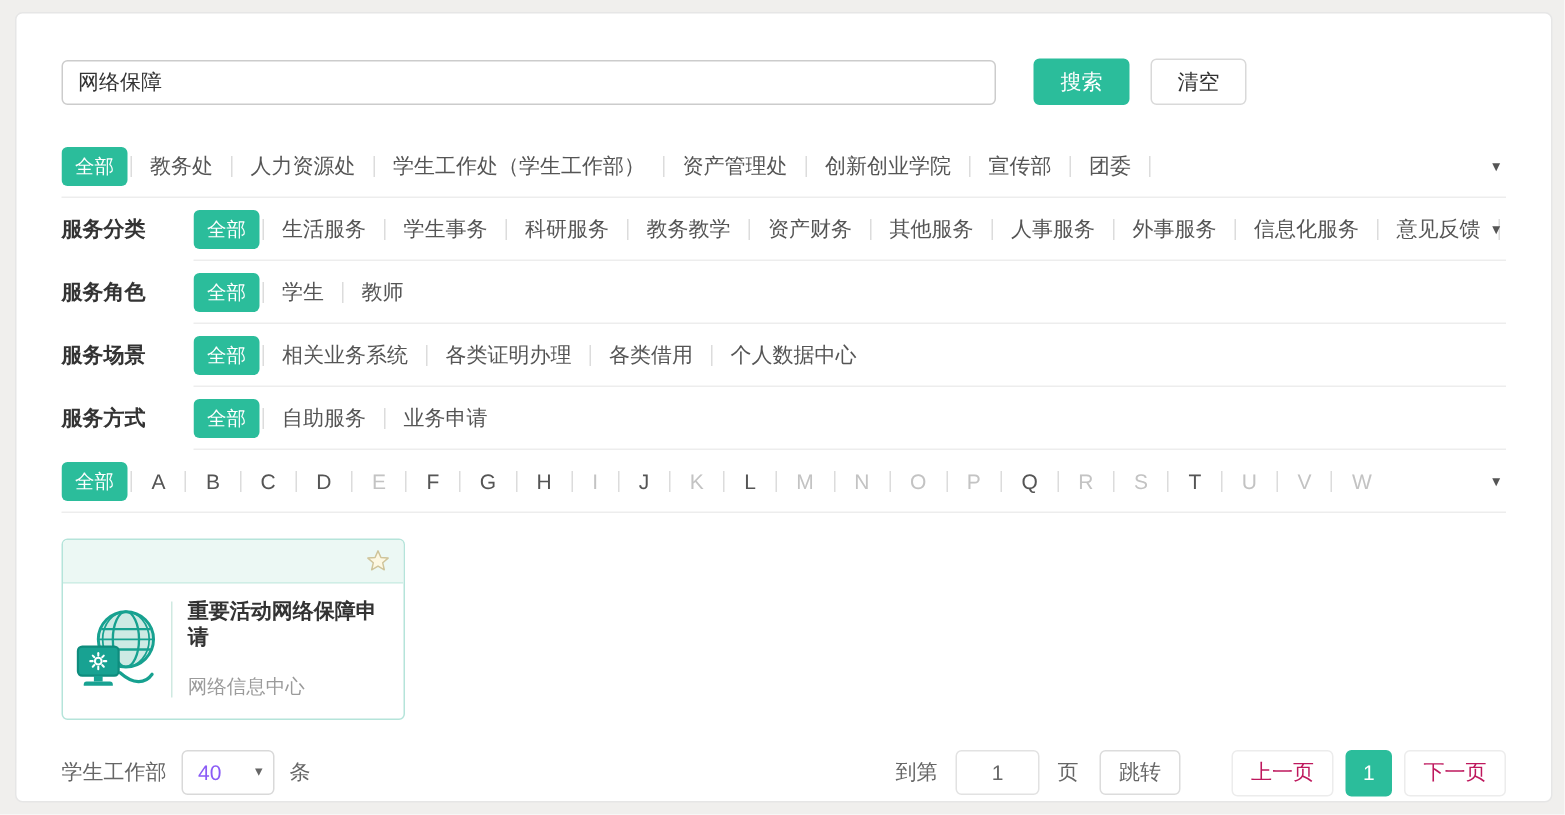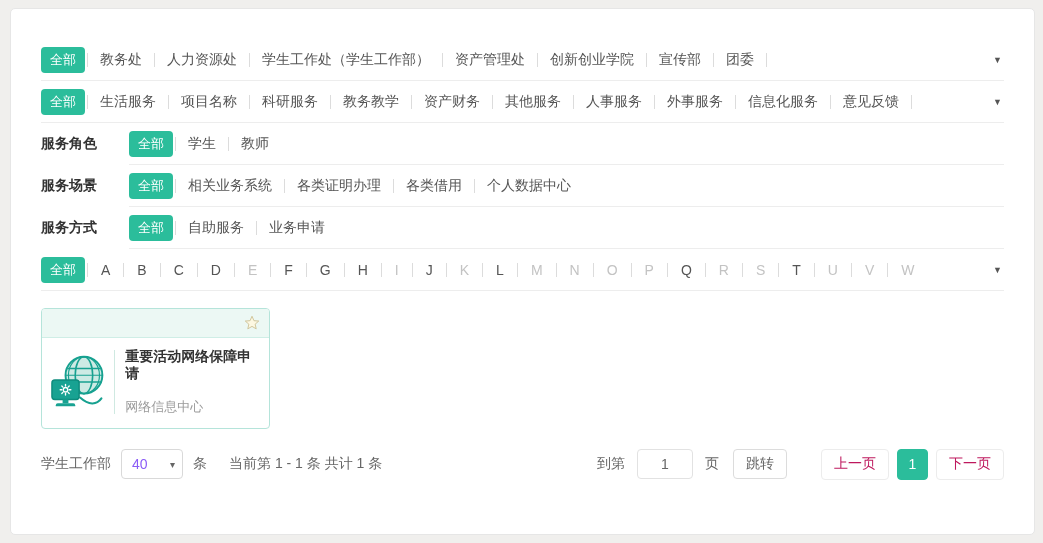--- a/index.html
+++ b/index.html
@@ -67,20 +67,25 @@
   .pg-cur { width:31px; height:31px; background:#2bbd9b; border:1px solid #2bbd9b;
             border-radius:4px; color:#fff; font-size:14px; margin-left:8px;
             display:flex; align-items:center; justify-content:center; }
   .pg-group { margin-left:26px; display:flex; align-items:center; }
 </style>
 </head>
 <body>
 
 <div class="panel">
 
+  <div class="search-row">
+    <input class="search-input" type="text" value="网络保障" style="">
+    <button class="btn btn-primary">搜索</button>
+    <button class="btn btn-plain">清空</button>
+  </div>
 
   <div>
       <div class="frow">
         <div class="fbody">
           <span class="fall">全部</span>
           <span class="fsep"></span>
           <span class="fitem">教务处</span>
           <span class="fsep"></span>
           <span class="fitem">人力资源处</span>
           <span class="fsep"></span>
@@ -91,26 +96,27 @@
           <span class="fitem">创新创业学院</span>
           <span class="fsep"></span>
           <span class="fitem">宣传部</span>
           <span class="fsep"></span>
           <span class="fitem">团委</span>
           <span class="fsep"></span>
           <span class="farrow">▼</span>
         </div>
       </div>
       <div class="frow">
+        <span class="flabel">服务分类</span>
         <div class="fbody">
           <span class="fall">全部</span>
           <span class="fsep"></span>
           <span class="fitem">生活服务</span>
           <span class="fsep"></span>
-          <span class="fitem">项目名称</span>
+          <span class="fitem">学生事务</span>
           <span class="fsep"></span>
           <span class="fitem">科研服务</span>
           <span class="fsep"></span>
           <span class="fitem">教务教学</span>
           <span class="fsep"></span>
           <span class="fitem">资产财务</span>
           <span class="fsep"></span>
           <span class="fitem">其他服务</span>
           <span class="fsep"></span>
           <span class="fitem">人事服务</span>
@@ -253,21 +259,20 @@
   <div class="pager">
     <div class="pager-left">
       <span>学生工作部</span>
       <span class="select-wrap">
         <select class="pp-select">
           <option>40</option>
         </select>
         <span class="select-chev">▾</span>
       </span>
       <span>条</span>
-      <span class="pager-summary">当前第 1 - 1 条 共计 1 条</span>
     </div>
     <div class="pager-right">
       <span>到第</span>
       <input class="goto-input" type="text" value="1" style="">
       <span>页</span>
       <button class="jump-btn">跳转</button>
       <span class="pg-group">
         <button class="pg-btn">上一页</button>
         <span class="pg-cur">1</span>
         <button class="pg-btn">下一页</button>

